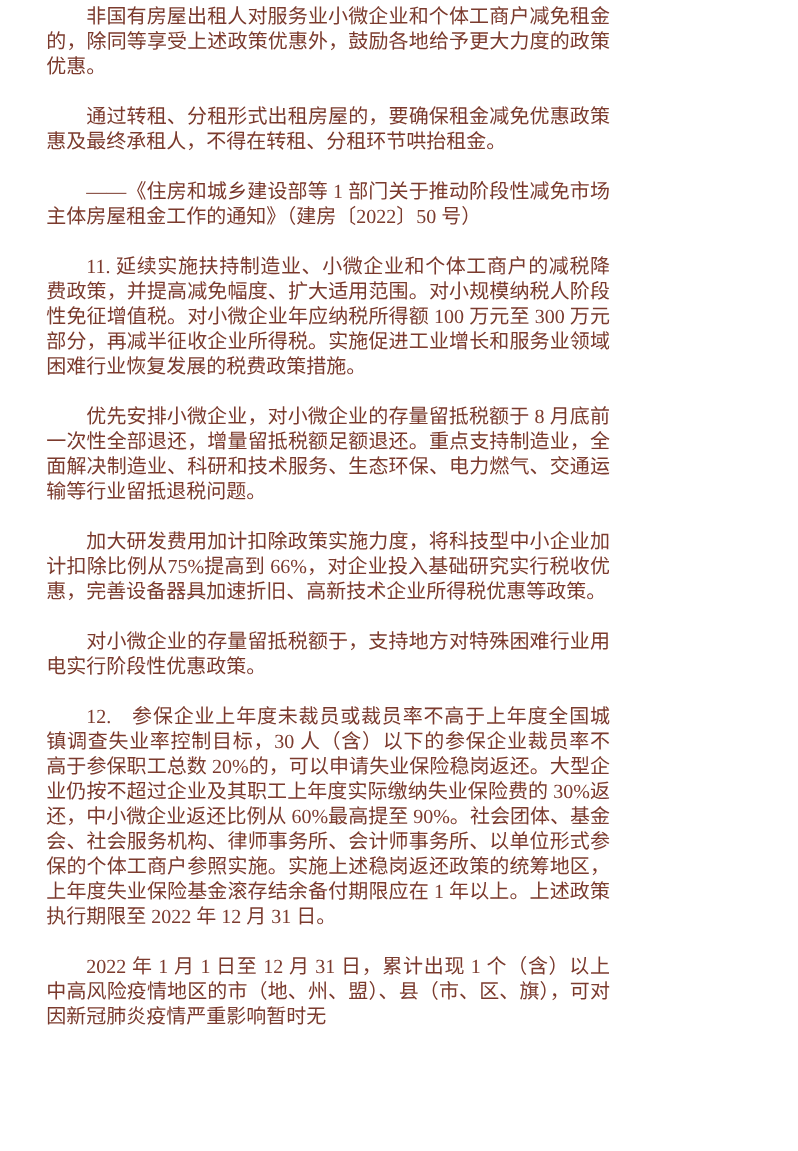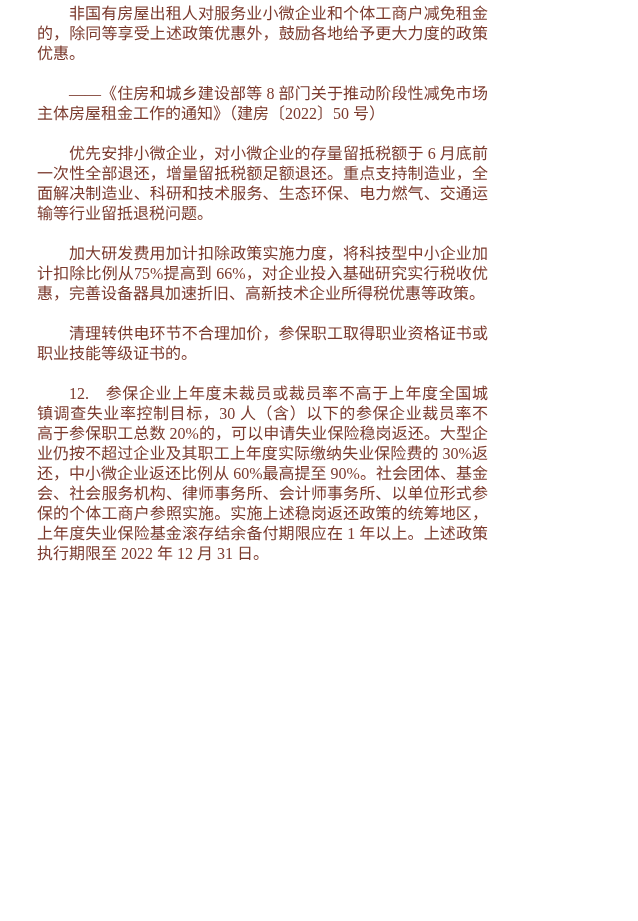--- a/index.html
+++ b/index.html
@@ -29,18 +29,21 @@
     text-justify: inter-ideograph;
     text-indent: 2em;
     word-break: break-all;
   }
 </style>
 </head>
 <body>
 
 <div class="page">
   <p class="para">非国有房屋出租人对服务业小微企业和个体工商户减免租金的，除同等享受上述政策优惠外，鼓励各地给予更大力度的政策优惠。</p>
-  <p class="para">——《住房和城乡建设部等 8 部门关于推动阶段性减免市场主体房屋租金工作的通知》（建房〔2022〕50 号）</p>
-  <p class="para">优先安排小微企业，对小微企业的存量留抵税额于 6 月底前一次性全部退还，增量留抵税额足额退还。重点支持制造业，全面解决制造业、科研和技术服务、生态环保、电力燃气、交通运输等行业留抵退税问题。</p>
+  <p class="para">通过转租、分租形式出租房屋的，要确保租金减免优惠政策惠及最终承租人，不得在转租、分租环节哄抬租金。</p>
+  <p class="para">——《住房和城乡建设部等 1 部门关于推动阶段性减免市场主体房屋租金工作的通知》（建房〔2022〕50 号）</p>
+  <p class="para">11. 延续实施扶持制造业、小微企业和个体工商户的减税降费政策，并提高减免幅度、扩大适用范围。对小规模纳税人阶段性免征增值税。对小微企业年应纳税所得额 100 万元至 300 万元部分，再减半征收企业所得税。实施促进工业增长和服务业领域困难行业恢复发展的税费政策措施。</p>
+  <p class="para">优先安排小微企业，对小微企业的存量留抵税额于 8 月底前一次性全部退还，增量留抵税额足额退还。重点支持制造业，全面解决制造业、科研和技术服务、生态环保、电力燃气、交通运输等行业留抵退税问题。</p>
   <p class="para">加大研发费用加计扣除政策实施力度，将科技型中小企业加计扣除比例从75%提高到 66%，对企业投入基础研究实行税收优惠，完善设备器具加速折旧、高新技术企业所得税优惠等政策。</p>
-  <p class="para">清理转供电环节不合理加价，参保职工取得职业资格证书或职业技能等级证书的。</p>
+  <p class="para">对小微企业的存量留抵税额于，支持地方对特殊困难行业用电实行阶段性优惠政策。</p>
   <p class="para">12. 参保企业上年度未裁员或裁员率不高于上年度全国城镇调查失业率控制目标，30 人（含）以下的参保企业裁员率不高于参保职工总数 20%的，可以申请失业保险稳岗返还。大型企业仍按不超过企业及其职工上年度实际缴纳失业保险费的 30%返还，中小微企业返还比例从 60%最高提至 90%。社会团体、基金会、社会服务机构、律师事务所、会计师事务所、以单位形式参保的个体工商户参照实施。实施上述稳岗返还政策的统筹地区，上年度失业保险基金滚存结余备付期限应在 1 年以上。上述政策执行期限至 2022 年 12 月 31 日。</p>
+  <p class="para">2022 年 1 月 1 日至 12 月 31 日，累计出现 1 个（含）以上中高风险疫情地区的市（地、州、盟）、县（市、区、旗），可对因新冠肺炎疫情严重影响暂时无</p>
 </div>
 
 </body></html>

